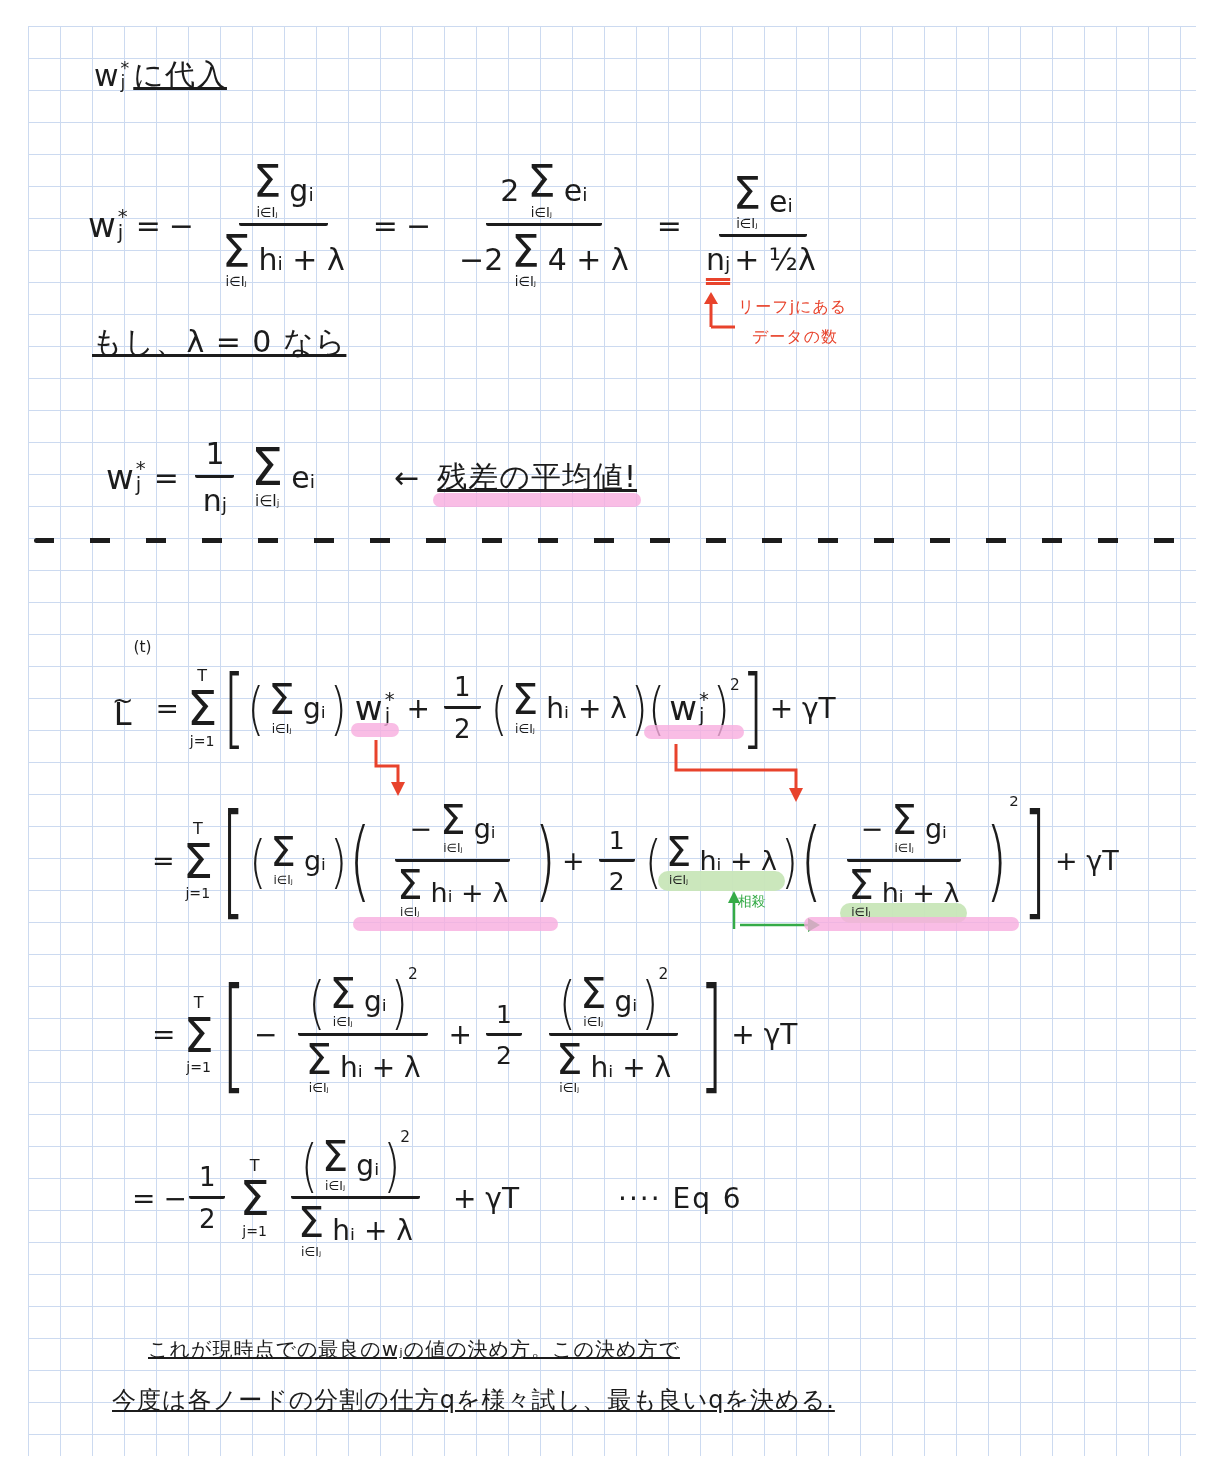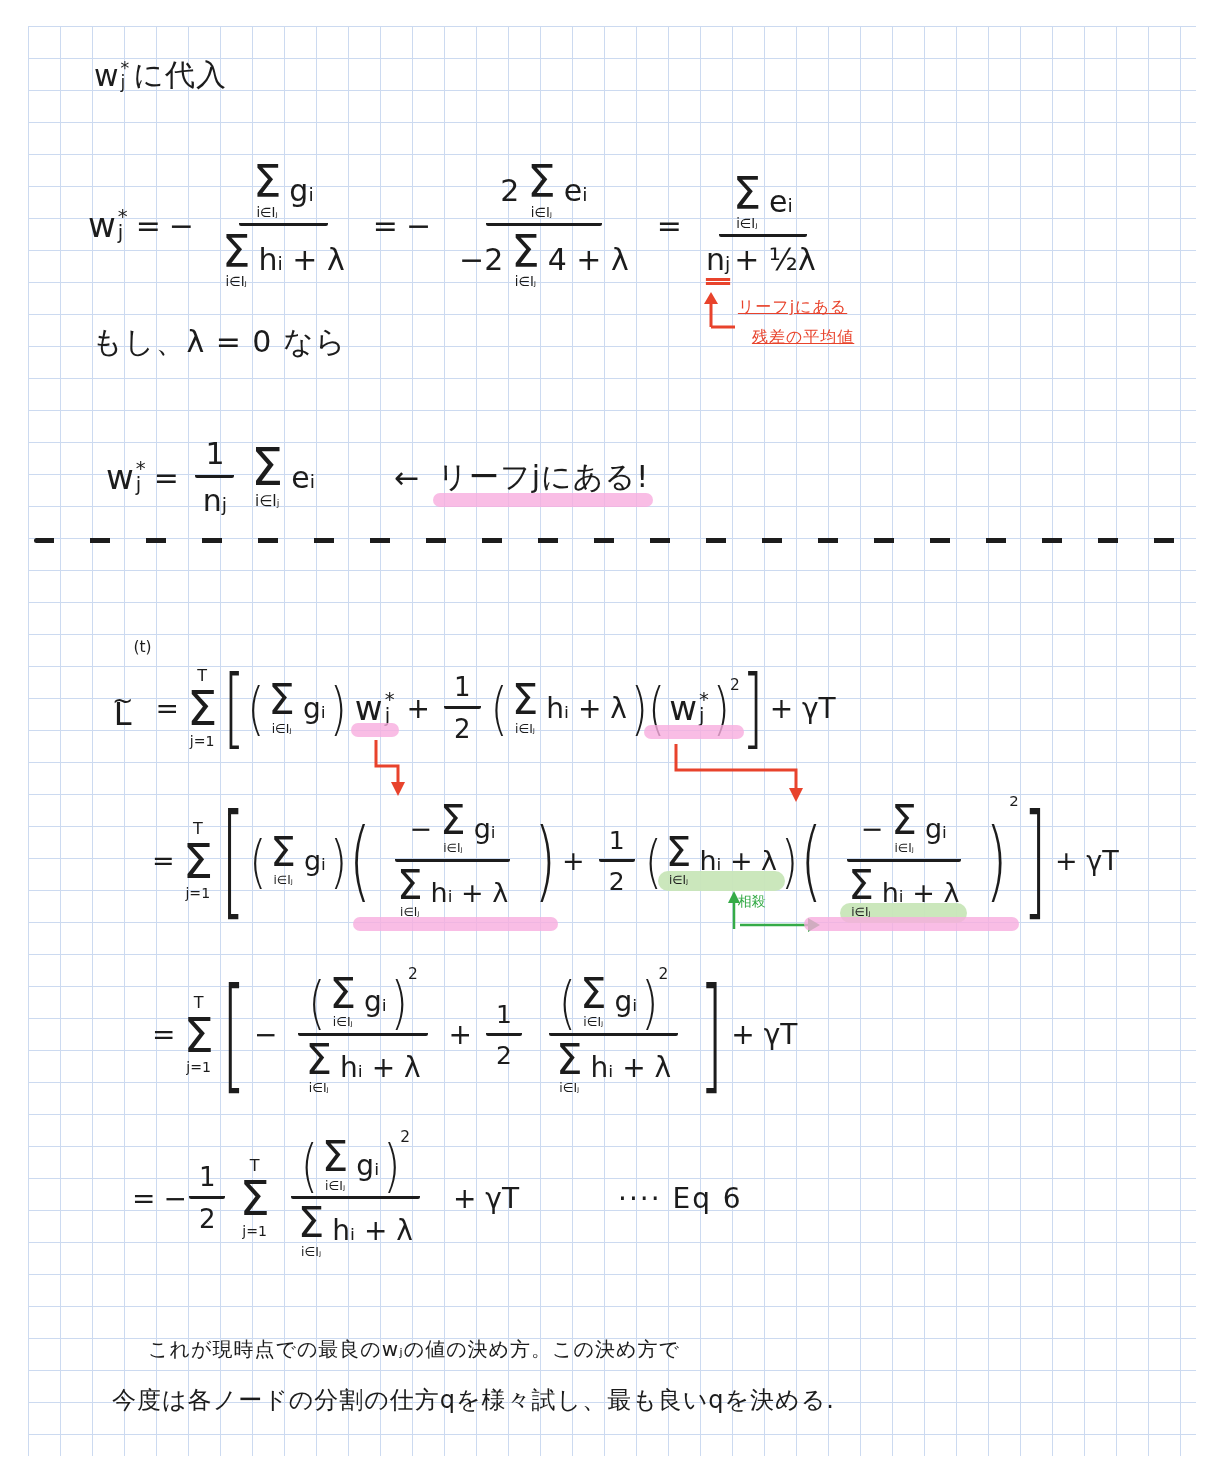--- a/index.html
+++ b/index.html
@@ -14,21 +14,21 @@
   }
   .paper{
     position:absolute;left:28px;top:26px;right:10px;bottom:6px;
     background-image:
       linear-gradient(to right, var(--grid) 1px, transparent 1px),
       linear-gradient(to bottom, var(--grid) 1px, transparent 1px);
     background-size:32px 32px;
   }
   main{position:absolute;inset:0;z-index:2;}
   .ln{position:absolute;display:flex;align-items:center;white-space:nowrap;}
-  .jp{letter-spacing:1px;}
+  .jp{letter-spacing:1px;text-decoration:underline;}
   .tk{display:inline-block;margin:0 4px;}
   
   .fr{display:inline-flex;flex-direction:column;align-items:center;margin:0 10px;}
   .fr>.nu{display:inline-flex;align-items:center;justify-content:center;
           border-bottom:3px solid var(--ink);border-radius:2px;padding:0 10px 4px;}
   .fr>.de{display:inline-flex;align-items:center;justify-content:center;padding:5px 10px 0;}
   
   .sm{display:inline-flex;flex-direction:column;align-items:center;line-height:1;margin:0 4px;}
   .sm .lt{font-size:.5em;line-height:1;margin-bottom:2px;}
   .sm .sg{font-size:1.5em;font-weight:500;line-height:.92;}
@@ -53,21 +53,21 @@
   .mpb{position:relative;display:inline-flex;align-items:center;}
   .mpb::after{content:"";position:absolute;left:6px;right:0;bottom:-12px;height:14px;
               background:var(--pink);border-radius:8px;opacity:.8;}
   .mkg{position:relative;z-index:0;display:inline-flex;align-items:center;}
   .mkg::before{content:"";position:absolute;left:-4px;right:-4px;bottom:-4px;height:20px;
                background:var(--greenhl);border-radius:10px;z-index:-1;opacity:.95;}
   .rdd{text-decoration:underline double var(--red);text-decoration-thickness:2.5px;text-underline-offset:8px;}
   
   .anch{position:relative;}
   .leaf-arrow{position:absolute;left:-6px;top:calc(100% + 12px);}
-  .leaf-note{position:absolute;color:var(--red);font-size:16px;white-space:nowrap;letter-spacing:1px;text-decoration:underline;}
+  .leaf-note{position:absolute;color:var(--red);font-size:16px;white-space:nowrap;letter-spacing:1px;}
   .leaf-n1{left:32px;top:calc(100% + 20px);}
   .leaf-n2{left:46px;top:calc(100% + 50px);}
   .arrA{position:absolute;left:34%;top:calc(100% + 10px);}
   .arrB{position:absolute;left:20%;top:calc(100% + 12px);}
   .cancel-svg{position:absolute;left:52%;top:calc(100% + 0px);}
   .cancel-txt{position:absolute;left:calc(52% + 14px);top:calc(100% + 6px);
               color:var(--green);font-size:14px;white-space:nowrap;}
   .dash-sep{position:absolute;left:34px;right:0;top:538px;height:5px;border-radius:3px;
             background:repeating-linear-gradient(90deg,#1d1d1d 0 20px,transparent 20px 56px);}
   .eqlabel{margin-left:95px;font-size:28px;letter-spacing:2px;text-align:right;}
@@ -146,21 +146,21 @@
         <span class="tk">eᵢ</span>
       </span>
       <span class="de">
         <span class="anch">
           <span class="rdd">nⱼ</span>
           <svg class="leaf-arrow" width="46" height="42">
             <path d="M11 38 v-26 M11 38 h24" stroke="#e8432c" stroke-width="3" fill="none"></path>
             <polygon points="4,15 11,3 18,15" fill="#e8432c"></polygon>
           </svg>
           <span class="leaf-note leaf-n1">リーフjにある</span>
-          <span class="leaf-note leaf-n2">残差の平均値</span>
+          <span class="leaf-note leaf-n2">データの数</span>
         </span>
         <span class="tk">+ ½λ</span>
       </span>
     </span>
   </div>
 
   <div class="ln jp" style="left:92px;top:322px;font-size:30px;">
     <span>もし、λ = 0 なら</span>
   </div>
 
@@ -176,21 +176,21 @@
     <span class="fr">
       <span class="nu">1</span>
       <span class="de">nⱼ</span>
     </span>
     <span class="sm" style="font-size:34px;">
         <span class="sg">Σ</span>
         <span class="lb">i∈Iⱼ</span>
       </span>
     <span class="tk">eᵢ</span>
     <span class="tk" style="margin-left:75px;">←</span>
-    <span class="jp mkp" style="margin-left:14px;">リーフjにある!</span>
+    <span class="jp mkp" style="margin-left:14px;">残差の平均値!</span>
   </div>
 
   <div class="dash-sep"></div>
 
 
   <div class="ln" style="left:112px;top:648px;font-size:28px;min-height:120px;">
     <span class="lt-sym" style="font-size:32px;">
         <span class="tl">~</span>
         <span>L</span>
       </span>

